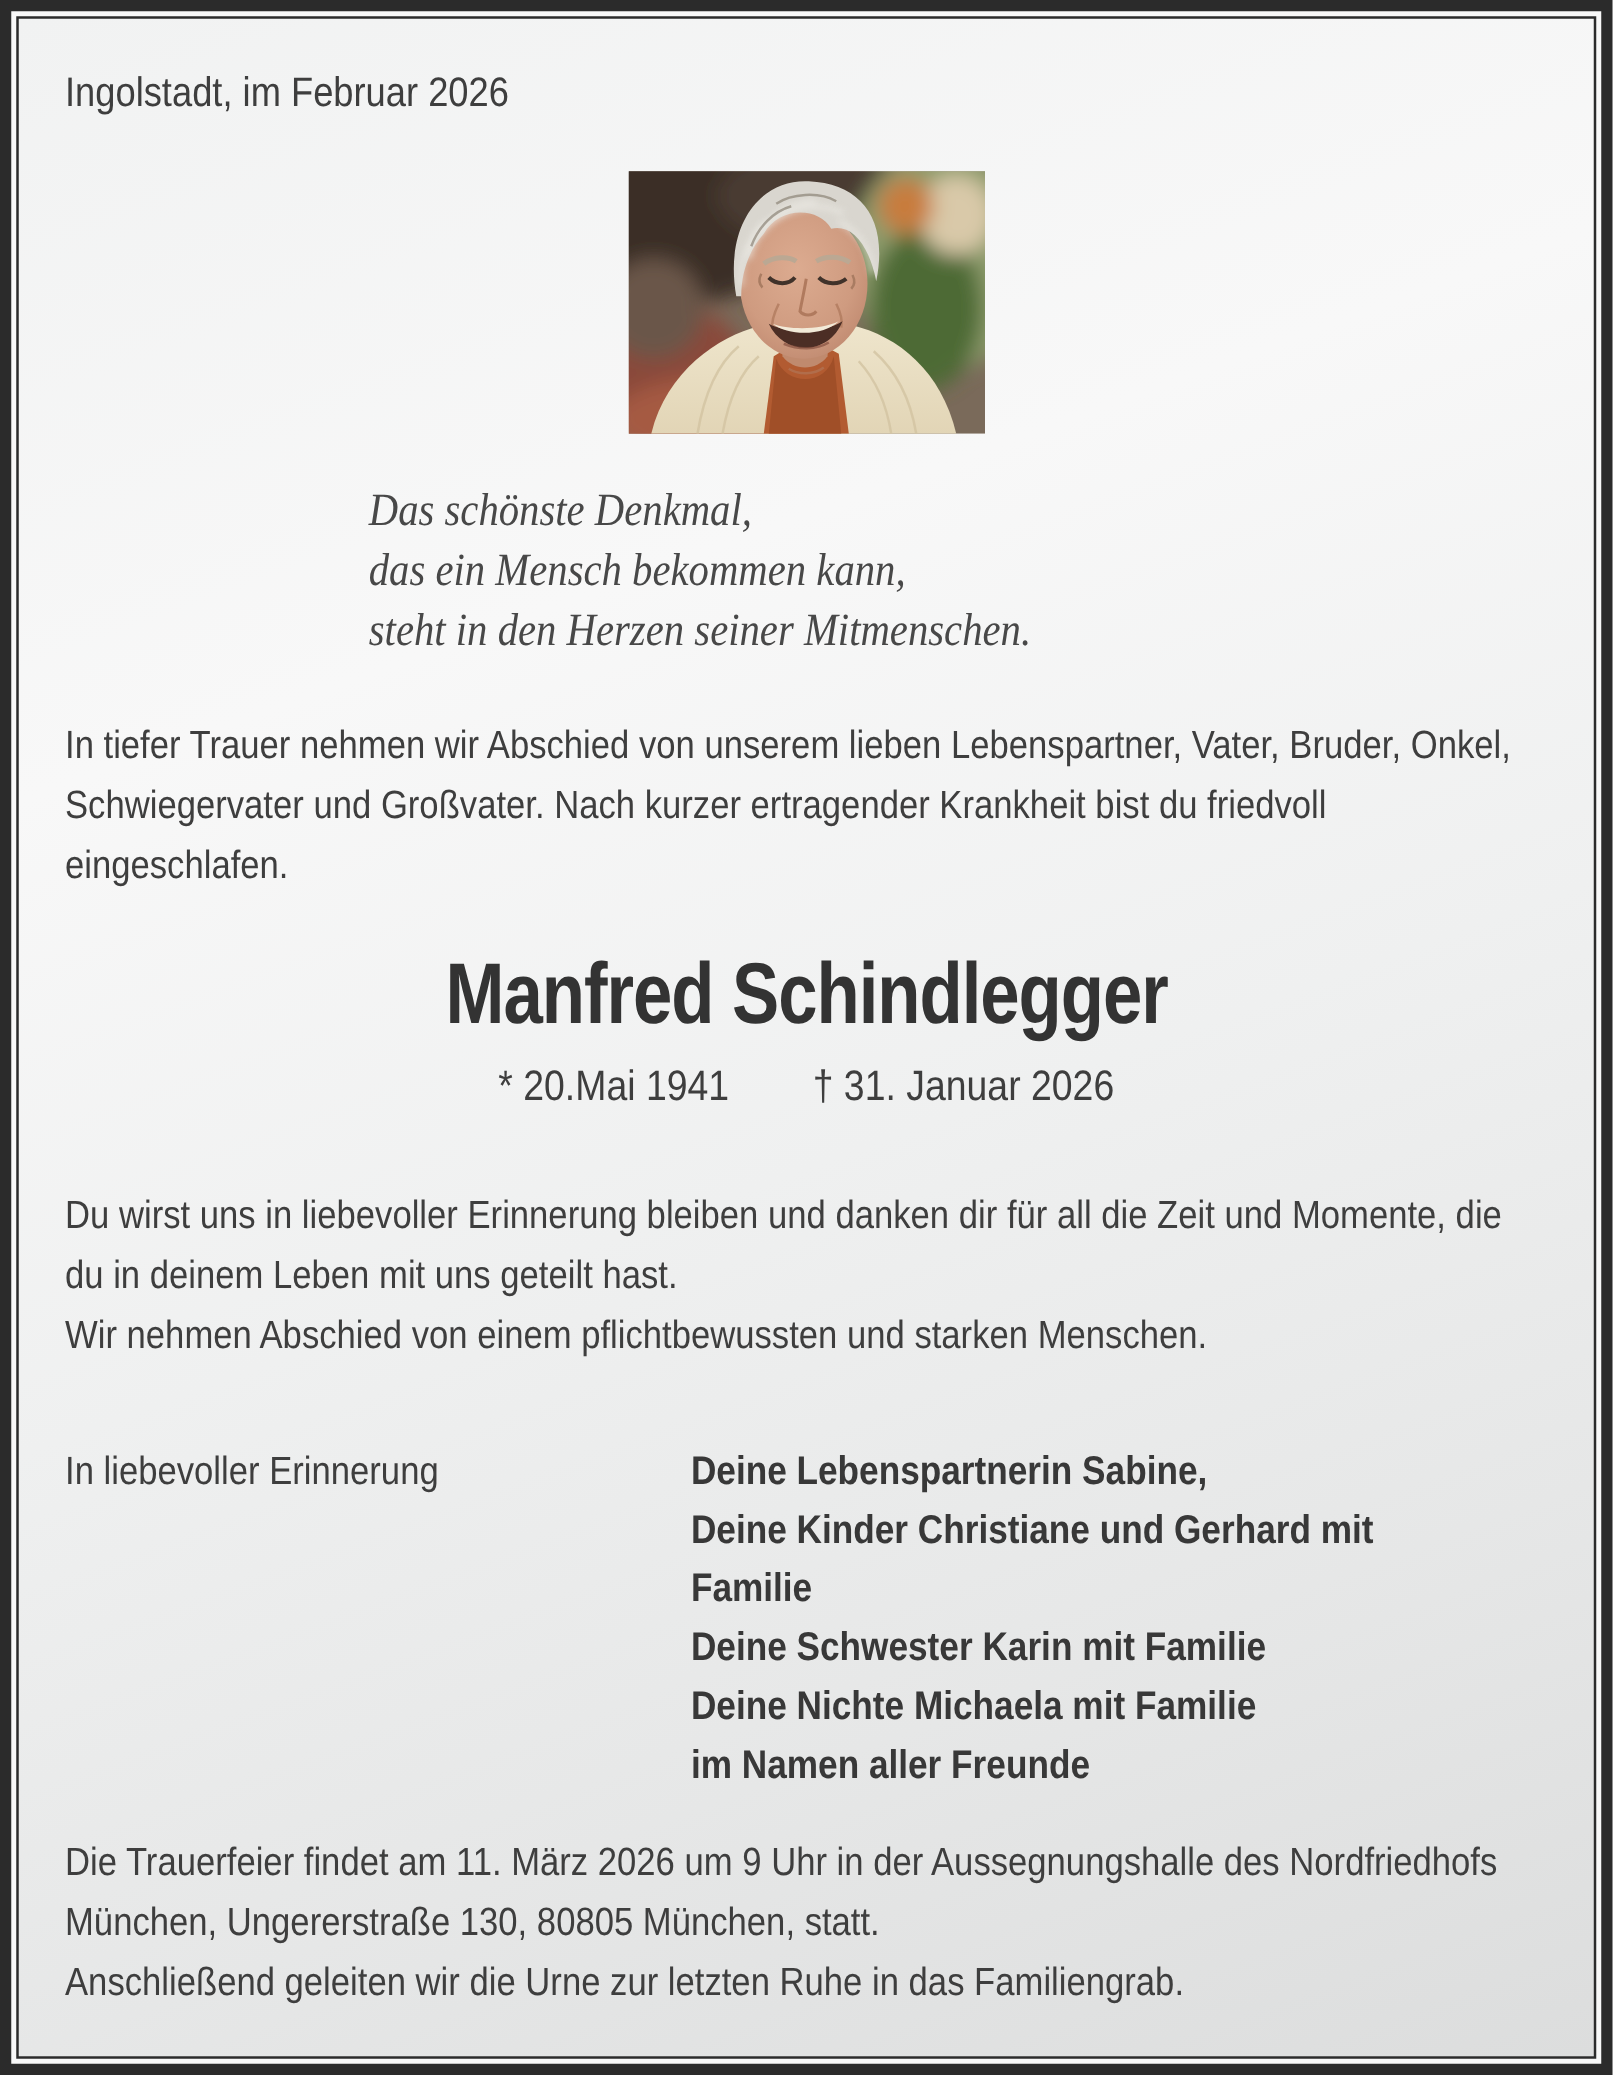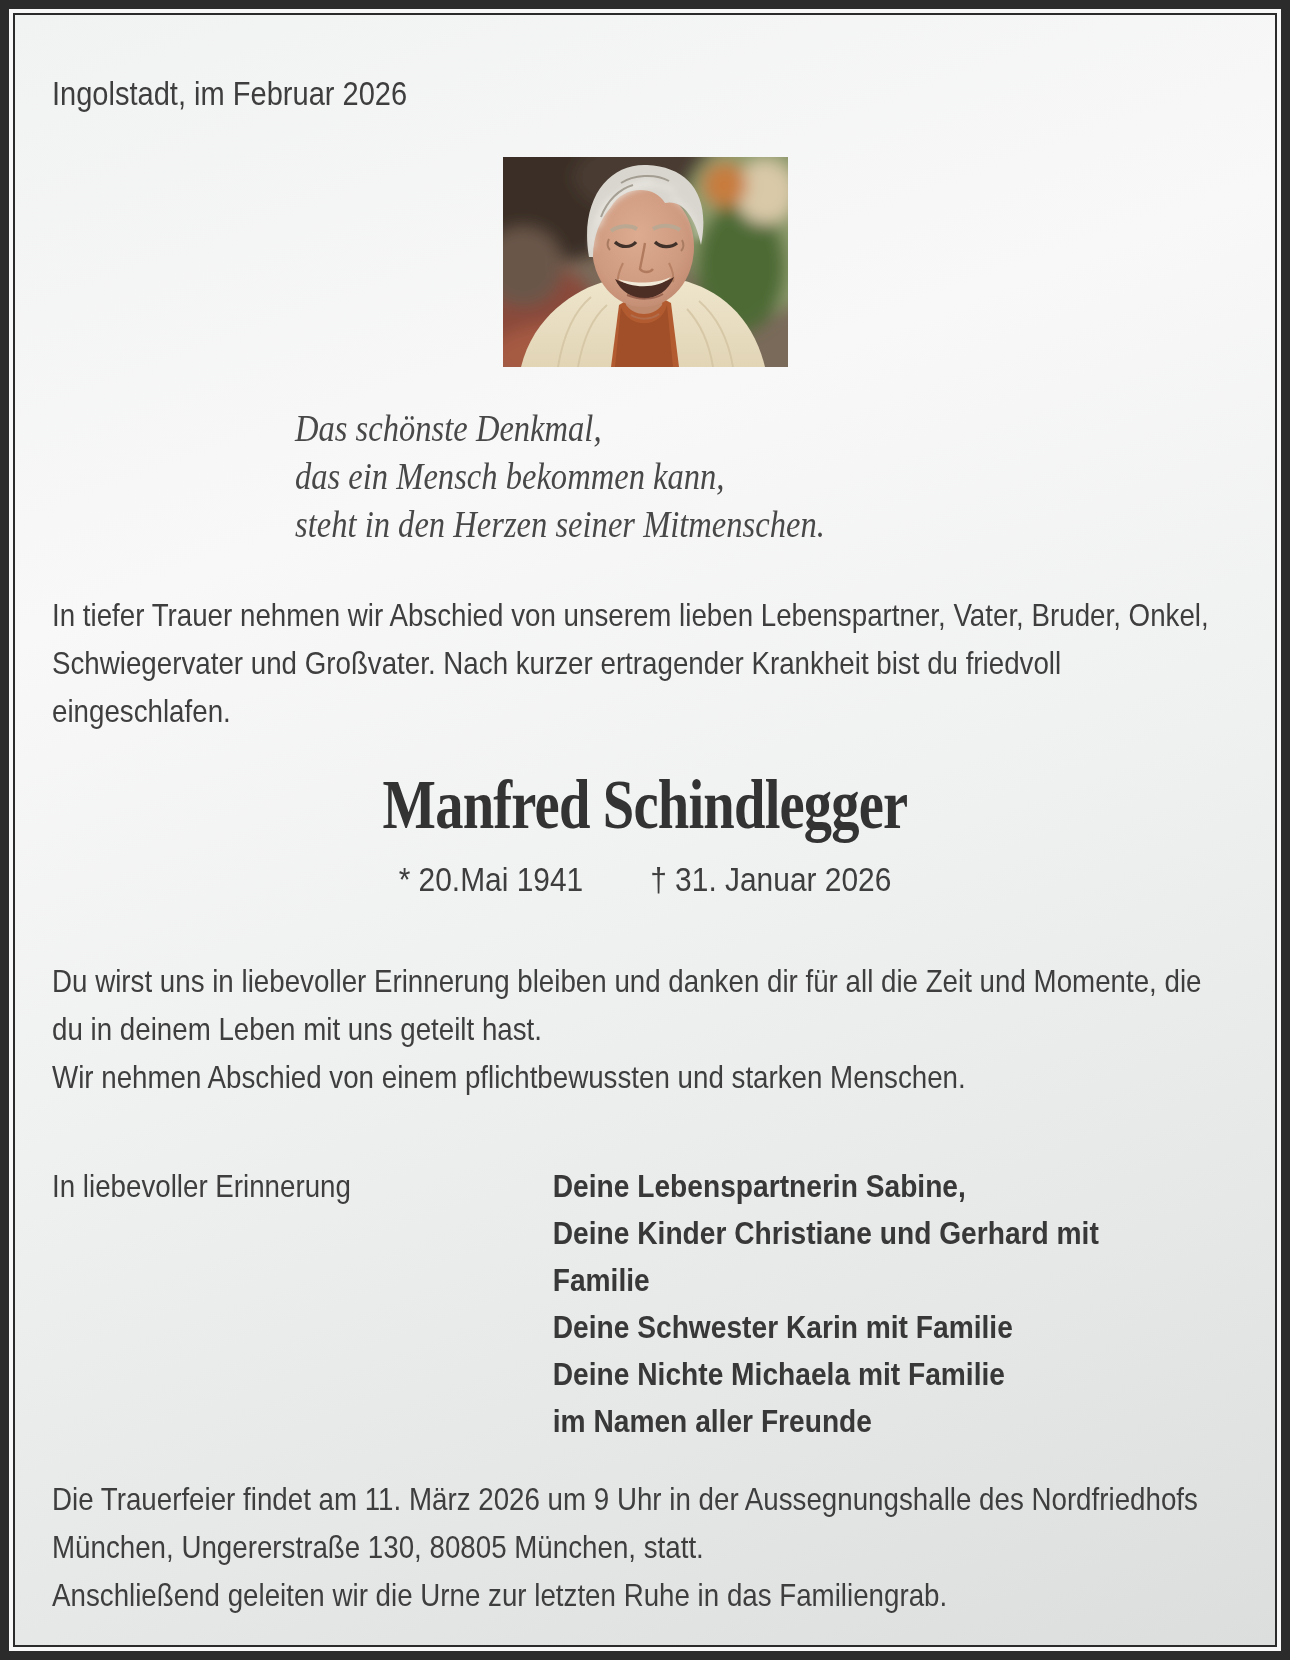--- a/index.html
+++ b/index.html
@@ -13,21 +13,21 @@
   }
   .frame-gap {
     position:absolute; inset:9px;
     background:#f8f8f8;
   }
   .frame-inner {
     position:absolute; inset:13px;
     border:2px solid #2b2b2b;
     box-sizing:border-box;
     background:linear-gradient(160deg, #f1f2f2 0%, #f8f8f8 30%, #eff0f0 55%, #e6e7e7 78%, #dcdddd 100%);
-    padding:58px 37px 20px 37px;
+    padding:38px 37px 20px 37px;
     overflow:hidden;
   }
   
   .cond {
     transform:scaleX(0.88);
     transform-origin:0 0;
     width:113.6%;
   }
   .cond-c {
     transform:scaleX(0.88);
@@ -47,23 +47,23 @@
     font-style:italic;
     font-size:37px; line-height:48px;
     color:#484848;
   }
   .quote div { white-space:nowrap; }
   .para {
     font-size:31.5px; line-height:48px; color:#3e3e3e; margin:0;
   }
   .intro { margin-top:42px; }
   .name-row {
-    margin-top:32px;
+    margin-top:42px;
     text-align:center;
-    font-family:Liberation Serif, serif;
+    font-family:Liberation Sans, sans-serif;
     font-weight:bold;
     font-size:69px; line-height:76px;
     color:#333333;
   }
   .name-row span {
     display:inline-block;
     transform:scaleX(0.82);
     transform-origin:50% 50%;
     letter-spacing:-1px;
     white-space:nowrap;

